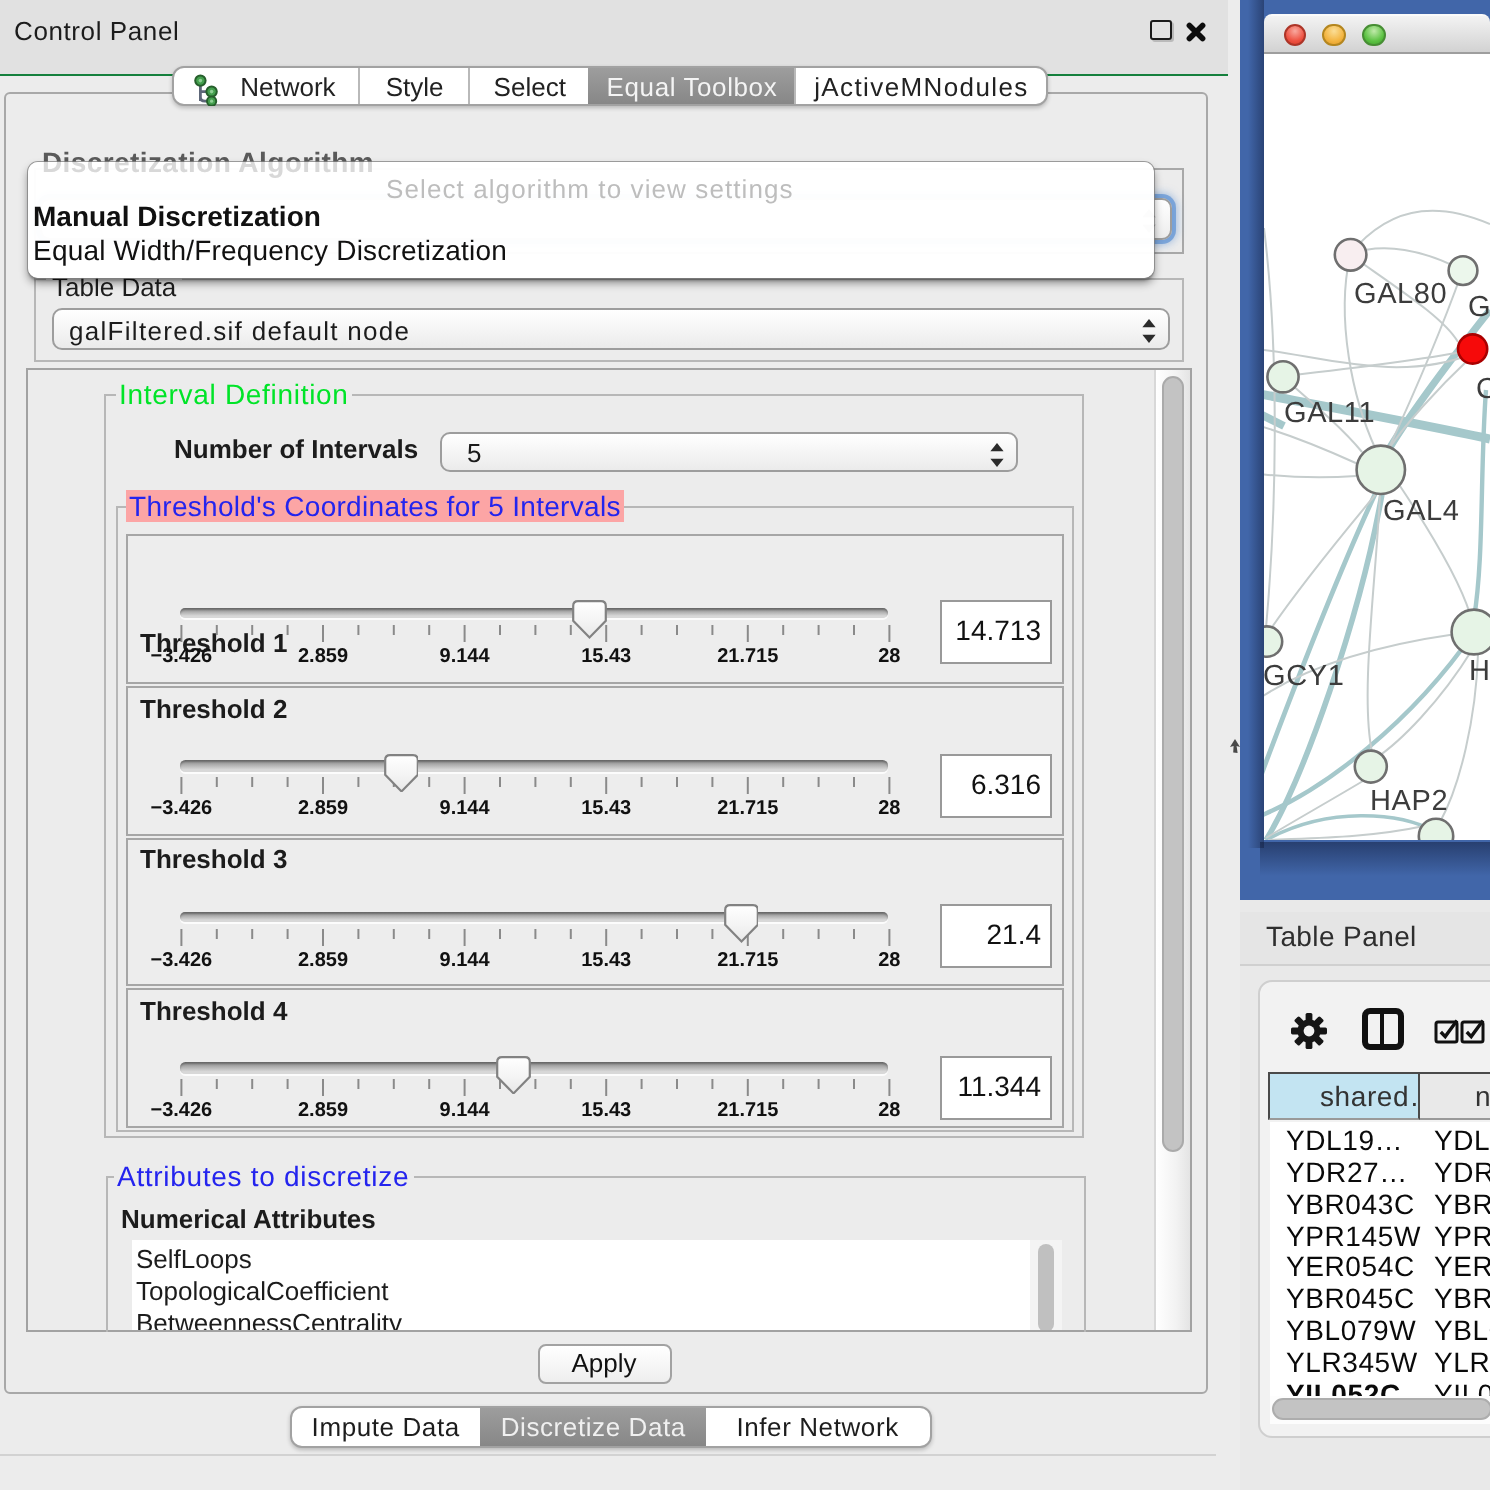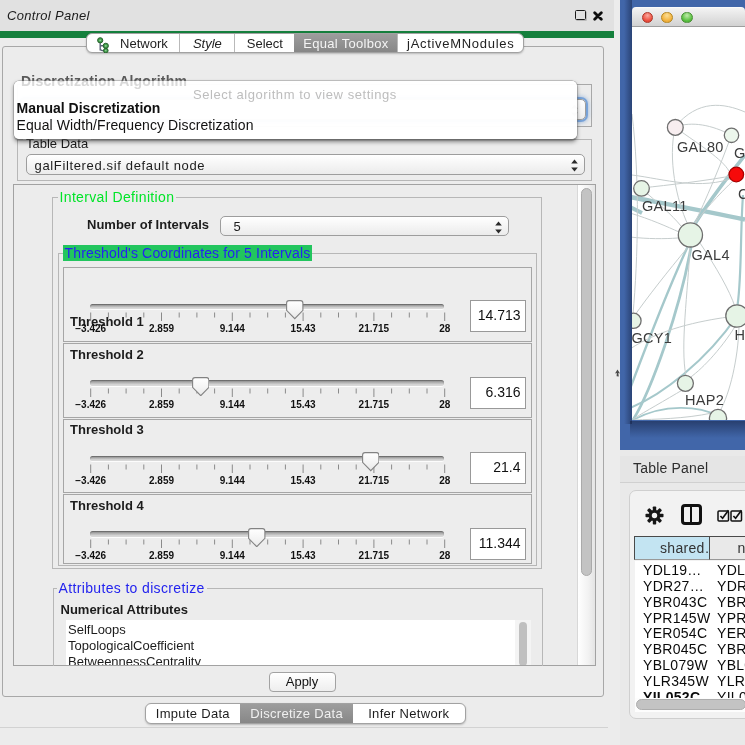--- a/index.html
+++ b/index.html
@@ -4,21 +4,21 @@
 <style>
   * { margin:0; padding:0; box-sizing:border-box; }
   html,body { width:745px; height:745px; overflow:hidden; }
   body { font-family:"Liberation Sans", sans-serif; background:#ececec; position:relative; }
   .abs { position:absolute; }
   .b13 { font-size:13px; color:#1c1c1c; }
 </style>
 </head>
 <body>
 
-<div class="abs" id="titlebar" style="left:0;top:0;width:614px;height:38px;background:#e1e1e1;border-bottom:7px solid #15803d;font-style:italic;">
+<div class="abs" id="titlebar" style="left:0;top:0;width:614px;height:38px;background:#e1e1e1;border-bottom:1px solid #15803d;">
   <div class="abs b13" style="left:7px;top:8px;letter-spacing:0.3px;">Control Panel</div>
   <div class="abs" style="left:575px;top:10px;width:11px;height:10px;border:1.7px solid #1a1a1a;border-radius:1.5px;box-shadow:1px 1px 0 rgba(160,160,160,0.6);"></div>
   <svg class="abs" style="left:593px;top:11px;" width="10" height="10" viewBox="0 0 10 10">
       <path d="M1.7 1.7 L8.3 8.3 M8.3 1.7 L1.7 8.3" stroke="#0d0d0d" stroke-width="2.8" stroke-linecap="round"></path>
     </svg>
 </div>
 
 <div class="abs" id="content" style="left:2px;top:45.5px;width:602px;height:651.5px;border:1px solid #a8a8a8;border-radius:3px;background:#ececec;"></div>
 
 <div class="abs" id="toptabs" style="left:85.5px;top:33px;width:438.5px;height:20px;background:#fff;border:1px solid #a2a2a2;border-radius:6px;box-shadow:0 1px 2px rgba(0,0,0,0.22);display:flex;font-size:13px;color:#222;">
@@ -27,21 +27,21 @@
         <path d="M3.2 6 L3.2 14.5 M3.2 9.8 L8.6 9.8 M3.2 12.5 Q3.2 14.6 5.5 14.6 L8.6 14.6" stroke="#5d6678" stroke-width="1.4" fill="none"></path>
         <circle cx="3.2" cy="4.3" r="2.6" fill="#44a04e" stroke="#265f2c" stroke-width="1"></circle>
         <circle cx="8.8" cy="9.8" r="2.6" fill="#44a04e" stroke="#265f2c" stroke-width="1"></circle>
         <circle cx="8.8" cy="14.6" r="2.3" fill="#44a04e" stroke="#265f2c" stroke-width="1"></circle>
         <circle cx="3.2" cy="4.3" r="0.9" fill="#8fcf95"></circle>
         <circle cx="8.8" cy="9.8" r="0.9" fill="#8fcf95"></circle>
         <circle cx="8.8" cy="14.6" r="0.8" fill="#8fcf95"></circle>
       </svg>
     <span style="margin-left:22px;">Network</span>
     </div>
-  <div style="width:54.9px;display:flex;align-items:center;justify-content:center;border-right:1px solid #b9b9b9;font-style:italic;">Style</div>
+  <div style="width:54.9px;display:flex;align-items:center;justify-content:center;border-right:1px solid #b9b9b9;">Style</div>
   <div style="width:59.2px;display:flex;align-items:center;justify-content:center;">Select</div>
   <div style="width:103px;display:flex;align-items:center;justify-content:center;background:linear-gradient(#9d9d9d,#878787);color:#f4f4f4;letter-spacing:0.3px;">Equal Toolbox</div>
   <div style="flex:1;display:flex;align-items:center;justify-content:center;border-left:1px solid #b9b9b9;border-radius:0 6px 6px 0;letter-spacing:0.7px;">jActiveMNodules</div>
 </div>
 
 <div class="abs" style="left:17px;top:83.5px;width:575px;height:43px;border:1px solid #a8a8a8;"></div>
 <div class="abs" style="left:21px;top:72.5px;font-size:14px;font-weight:bold;color:#5a5a5a;letter-spacing:0.2px;">Discretization Algorithm</div>
 
 <div class="abs" style="left:20px;top:99px;width:566px;height:21px;border-radius:5px;background:linear-gradient(#ffffff,#ededed);border:1px solid #9d9d9d;box-shadow:0 0 0 2px rgba(100,150,212,0.75), 0 0 4px 2.5px rgba(100,150,212,0.55);">
   <svg class="abs" style="right:6px;top:4px;" width="9" height="13" viewBox="0 0 9 13" opacity="0.75">
@@ -78,21 +78,21 @@
 <div class="abs b13" style="left:87px;top:217px;font-weight:bold;">Number of Intervals</div>
 <div class="abs" style="left:220px;top:215.5px;width:288.5px;height:20.5px;border-radius:5px;background:linear-gradient(#ffffff,#ebebeb);border:1px solid #9d9d9d;">
   <div class="abs b13" style="left:12.5px;top:2.5px;">5</div>
   <svg class="abs" style="right:5px;top:4px;" width="9" height="13" viewBox="0 0 9 13">
       <path d="M4.5 0.5 L7.8 4.6 L1.2 4.6 Z" fill="#2b2b2b"></path>
       <path d="M4.5 12.5 L7.8 8.4 L1.2 8.4 Z" fill="#2b2b2b"></path>
     </svg>
 </div>
 
 <div class="abs" style="left:58px;top:253px;width:479px;height:313px;border:1px solid #b7b7b7;"></div>
-<div class="abs" style="left:62.5px;top:245px;background:#22c55e;padding:0 2px;font-size:14px;color:#2424ee;letter-spacing:0.15px;">Threshold's Coordinates for 5 Intervals</div>
+<div class="abs" style="left:62.5px;top:245px;background:#fca5a5;padding:0 2px;font-size:14px;color:#2424ee;letter-spacing:0.15px;">Threshold's Coordinates for 5 Intervals</div>
 
 <div id="thresholds">
     <div class="abs" style="left:63px;top:266.5px;width:469px;height:75.5px;border:1px solid #a6a6a6;background:#ededed;"></div>
     <div class="abs b13" style="left:70px;top:270px;font-weight:bold;margin-top:44px;">Threshold 1</div>
     <div class="abs" style="left:90px;top:303.5px;width:353.5px;height:5.5px;border-radius:2.75px;background:linear-gradient(#868686,#d8d8d8 80%);box-shadow:inset 0 1px 1px rgba(0,0,0,0.25), 0 1px 0 rgba(255,255,255,0.8);"></div>
     <svg class="abs" style="left:88px;top:311.5px;" width="360" height="11" viewBox="0 0 360 11">
       <line x1="2.7" y1="0.5" x2="2.7" y2="9" stroke="#8a8a8a" stroke-width="1"></line>
       <line x1="20.4" y1="0.5" x2="20.4" y2="5.5" stroke="#8a8a8a" stroke-width="1"></line>
       <line x1="38.1" y1="0.5" x2="38.1" y2="5.5" stroke="#8a8a8a" stroke-width="1"></line>
       <line x1="55.8" y1="0.5" x2="55.8" y2="5.5" stroke="#8a8a8a" stroke-width="1"></line>

